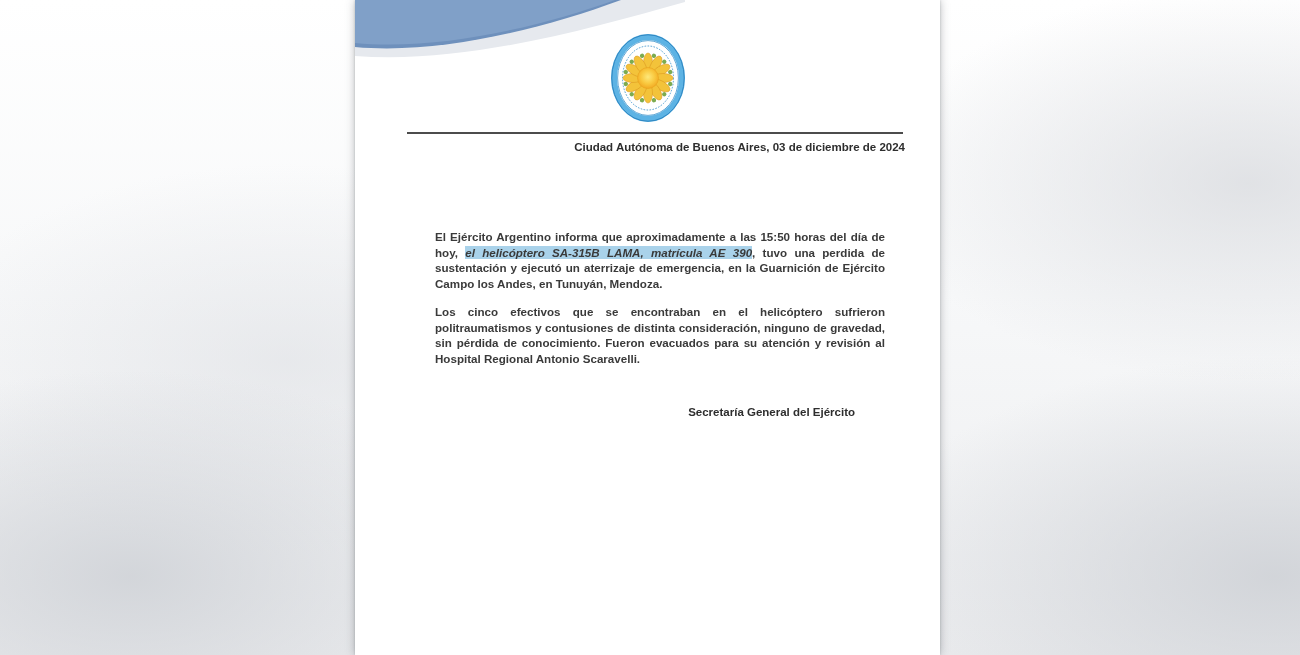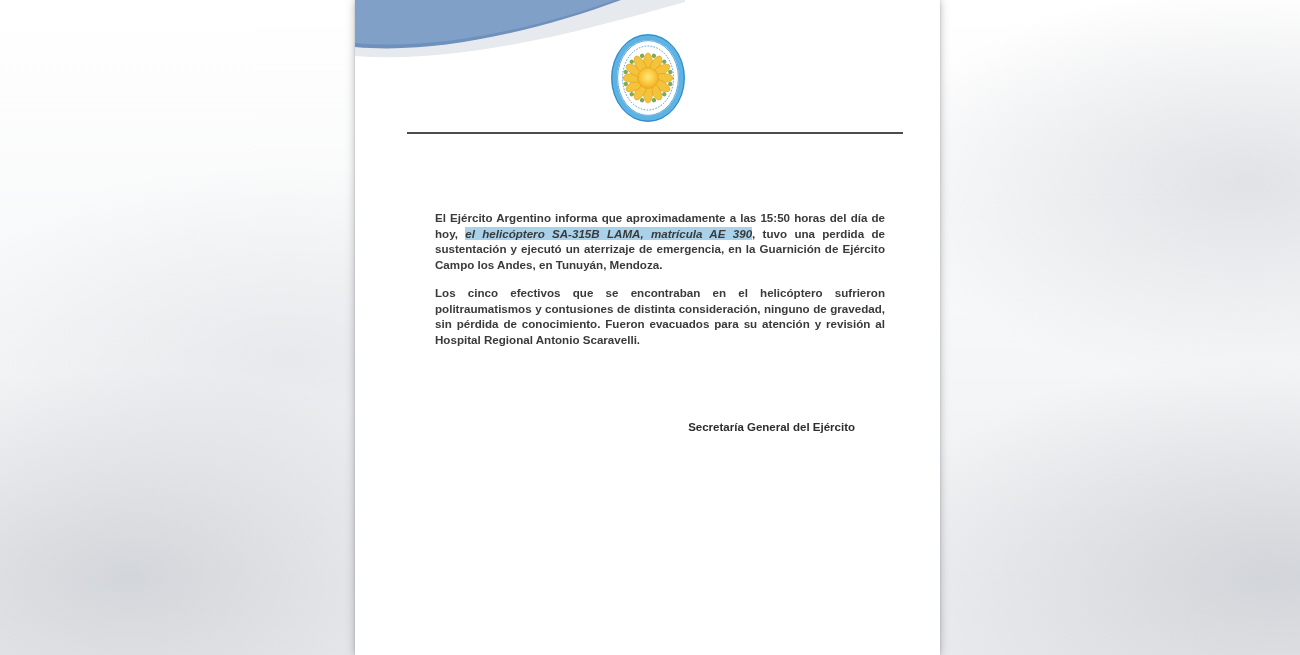--- a/index.html
+++ b/index.html
@@ -33,21 +33,21 @@
     margin:7px 35px 0 52px;text-align:right;
     font-size:11.5px;font-weight:700;color:#2e2e2e;
   }
   .body-block{margin:76px 55px 0 80px;width:450px;}
   .body-block p{
     margin:0 0 13px 0;font-size:11.6px;font-weight:700;color:#3a3a3a;
     line-height:15.5px;text-align:justify;
   }
   .hl{background:var(--hl,#a9d2ea);font-style:italic;}
   .signature{
-    margin:74px 30px 0 auto;width:fit-content;
+    margin:40px 30px 0 auto;width:fit-content;
     font-size:11.5px;font-weight:700;color:#2e2e2e;
   }
 </style>
 </head>
 <body>
 
 <div class="stage">
   <div class="page">
 
     <svg class="wave" width="585" height="70" viewBox="0 0 585 70" aria-hidden="true">
@@ -98,20 +98,21 @@
             <ellipse rx="4.5" ry="10" transform="rotate(270) translate(0,-15)"></ellipse>
             <ellipse rx="4.5" ry="10" transform="rotate(300) translate(0,-15)"></ellipse>
             <ellipse rx="4.5" ry="10" transform="rotate(330) translate(0,-15)"></ellipse>
           </g>
           <circle r="10.5" fill="url(#sunc)" stroke="#e8a21c" stroke-width="0.6"></circle>
         </g>
       </svg>
     </div>
 
     <div class="rule"></div>
+    <div class="dateline">Ciudad Autónoma de Buenos Aires, 03 de diciembre de 2024</div>
 
     <div class="body-block">
       <p><span>El Ejército Argentino informa que aproximadamente a las 15:50 horas del día de hoy, </span><span class="hl">el helicóptero SA-315B LAMA, matrícula AE 390</span><span>, tuvo una perdida de sustentación y ejecutó un aterrizaje de emergencia, en la Guarnición de Ejército Campo los Andes, en Tunuyán, Mendoza.</span></p>
       <p>Los cinco efectivos que se encontraban en el helicóptero sufrieron politraumatismos y contusiones de distinta consideración, ninguno de gravedad, sin pérdida de conocimiento. Fueron evacuados para su atención y revisión al Hospital Regional Antonio Scaravelli.</p>
       <div class="signature">Secretaría General del Ejército</div>
     </div>
 
   </div>
 </div>
 

